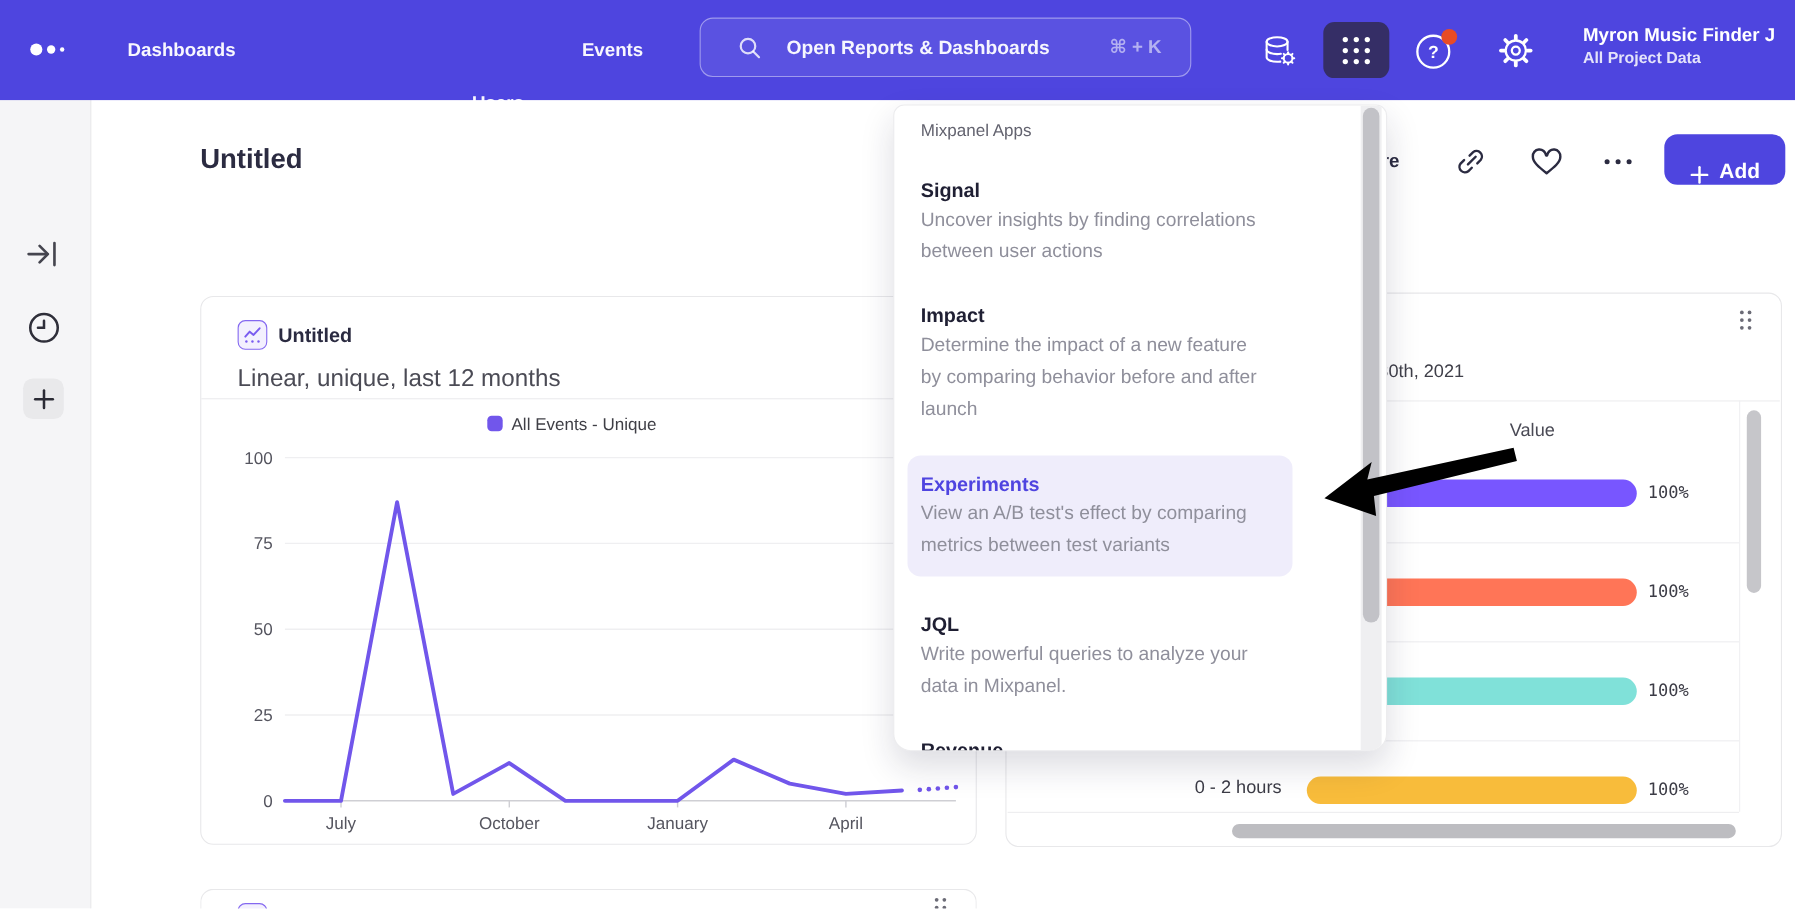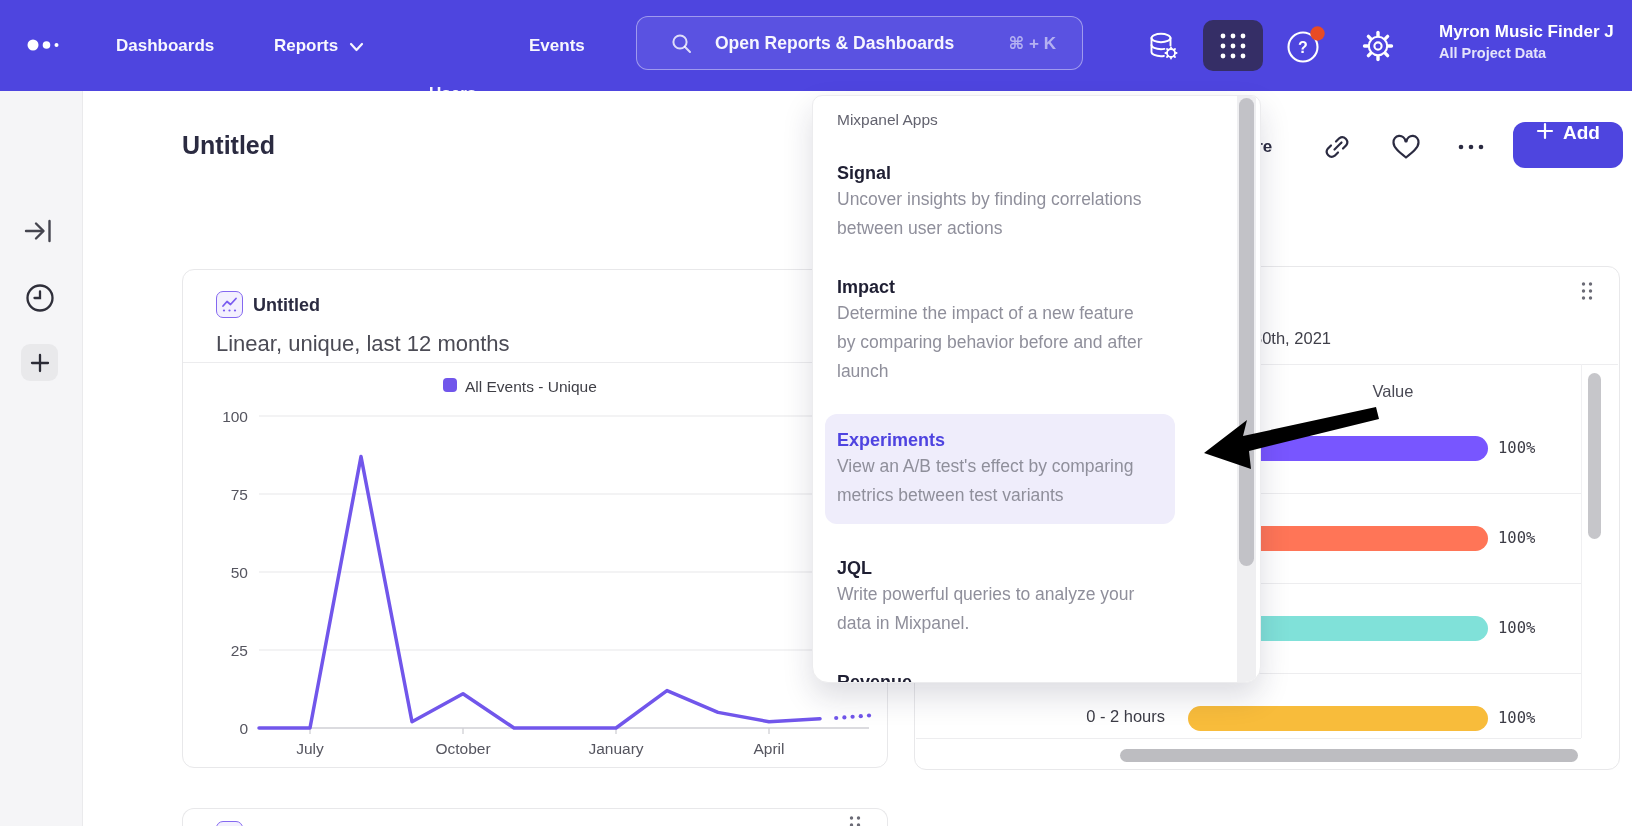--- a/index.html
+++ b/index.html
@@ -30,21 +30,21 @@
   .rail { position:absolute; left:0; top:91px; width:83px; height:735px; background:#F5F5F7; border-right:1px solid #EAEAEC; }
   .rail-btn { position:absolute; cursor:pointer; display:flex; align-items:center; justify-content:center; }
   .rail-plus { left:21px; top:253px; width:37px; height:37px; background:#E9E9EB; border-radius:9px; }
 
   
   .page-title { position:absolute; left:182px; top:131px; font-size:25px; font-weight:700; color:#2B2B41; }
   .share-label { position:absolute; left:1225px; top:137px; font-size:17px; font-weight:600; color:#2B2B41; cursor:pointer; }
   .hdr-icon { position:absolute; cursor:pointer; }
   .add-btn { position:absolute; left:1513px; top:122px; width:110px; height:46px; background:#4E45DF;
     border:none; border-radius:12px; color:#fff; font-size:19px; font-weight:600;
-    display:flex; align-items:flex-start; justify-content:center; gap:9px; cursor:pointer;
+    display:flex; align-items:flex-end; justify-content:center; gap:9px; cursor:pointer;
     font-family:"Liberation Sans","DejaVu Sans",sans-serif; }
 
   
   .card { position:absolute; background:#fff; border:1px solid #E8E8EA; border-radius:12px; }
   .card1 { left:182px; top:269px; width:706px; height:499px; }
   .card2 { left:182px; top:808px; width:706px; height:60px; border-bottom:none; border-radius:12px 12px 0 0; }
   .card3 { left:914px; top:266px; width:706px; height:504px; }
 
   .cardhead-icon { position:absolute; left:33px; top:21px; width:27px; height:27px;
     border:1.5px solid #8468F0; background:#F3F0FE; border-radius:7px;
@@ -97,26 +97,20 @@
     <span class="logo">
       <svg width="40" height="24" viewBox="0 0 40 24">
         <circle cx="9" cy="12" r="5.5" fill="#fff"></circle>
         <circle cx="22.5" cy="12" r="3.8" fill="#fff"></circle>
         <circle cx="32.5" cy="12" r="2" fill="#fff"></circle>
       </svg>
     </span>
     <span class="nav-item nav-0">
         <span>Dashboards</span>
       </span>
-    <span class="nav-item nav-1">
-      <span>Reports</span>
-      <svg class="nav-chev" width="15" height="10" viewBox="0 0 15 10">
-          <polyline points="2,2 7.5,8 13,2" fill="none" stroke="rgba(255,255,255,.95)" stroke-width="2.2" stroke-linecap="round" stroke-linejoin="round"></polyline>
-        </svg>
-    </span>
     <span class="nav-item nav-2">
         <span>Users</span>
       </span>
     <span class="nav-item nav-3">
         <span>Events</span>
       </span>
 
     <div class="searchbox">
       <svg width="21" height="21" viewBox="0 0 21 21">
           <circle cx="9" cy="9" r="6.6" fill="none" stroke="rgba(255,255,255,.8)" stroke-width="2"></circle>

